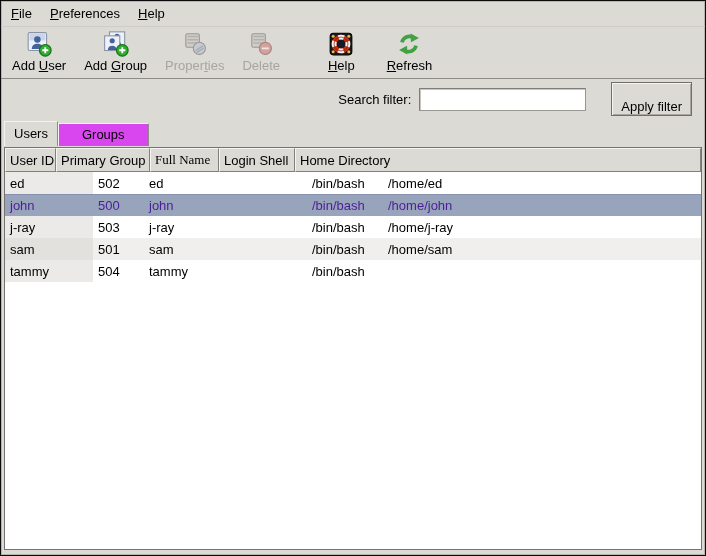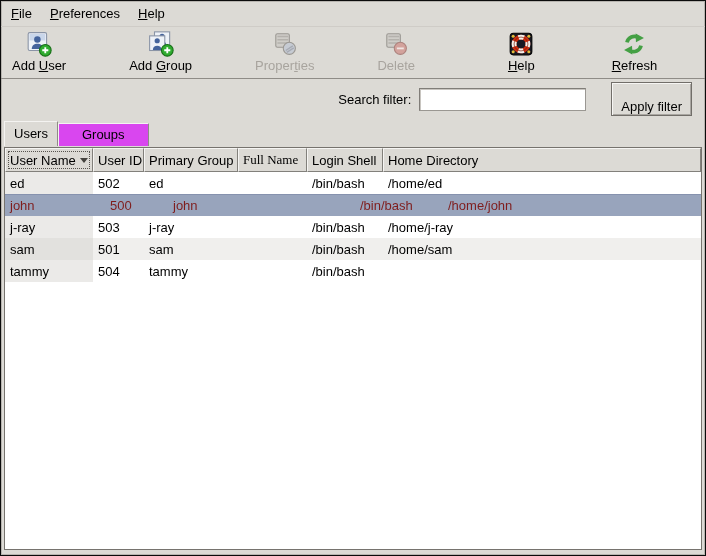--- a/index.html
+++ b/index.html
@@ -15,21 +15,21 @@
   }
   u { text-decoration:underline; }
 
   
   .menubar { height:26px; flex:none; display:flex; align-items:center; padding-left:1px;
              border-bottom:1px solid #cfccc7; }
   .menu-item { padding:4px 9px; cursor:default; }
 
   
   .toolbar { height:52px; flex:none; display:flex; align-items:flex-start;
-             padding:3px 0 0 3px; border-bottom:1px solid #8f8c87;gap:45px; }
+             padding:3px 0 0 3px; border-bottom:1px solid #8f8c87; }
   .titem { display:flex; flex-direction:column; align-items:center;
            padding:1px 8px; margin-right:2px; }
   .titem .icon { width:26px; height:26px; flex:none; }
   .tlabel { margin-top:1px; white-space:nowrap; }
   .titem.disabled .tlabel { color:#a8a49e; }
 
   
   .filterbar { height:40px; flex:none; display:flex; align-items:center;
                justify-content:flex-end; padding-right:13px; }
   .filter-label { margin-right:8px; }
@@ -68,21 +68,21 @@
 
   .tbody { flex:1; background:#fff; overflow:hidden; }
   .trow { display:flex; height:22px; }
   .td { display:flex; align-items:center; padding:0 5px; white-space:nowrap; overflow:hidden; flex:none; }
   .td.last { flex:1; }
   .col0 { width:88px; } .col1 { width:51px; } .col2 { width:94px; }
   .col3 { width:69px;font-family:Liberation Serif, serif; } .col4 { width:76px; }
   .trow .td.sorted { background:#ebeae8; }
   .trow.alt { background:#f0efed; }
   .trow.alt .td.sorted { background:#e2e1de; }
-  .trow.selected { background:#98a4bc; color:#7f1d1d; box-shadow: inset 0 1px 0 #8692ae; gap: 12px; }
+  .trow.selected { background:#98a4bc; color:#4c1d95; box-shadow: inset 0 1px 0 #8692ae; }
   .trow.selected .td.sorted { background:transparent; }
 </style>
 </head>
 <body>
 
 <div class="menubar">
   <span class="menu-item"><u>F</u><span>ile</span></span>
   <span class="menu-item"><u>P</u><span>references</span></span>
   <span class="menu-item"><u>H</u><span>elp</span></span>
 </div>
@@ -179,25 +179,20 @@
 </div>
 
 <div class="tabstrip">
   <span class="tab active">Users</span>
   <span class="tab inactive">Groups</span>
 </div>
 
 <div class="notebook">
   <div class="table-frame">
     <div class="thead">
-      <div class="th th0 col0">
-        <span>User Name</span>
-        <span class="sort-arrow"></span>
-        <span class="focus-rect"></span>
-      </div>
       <div class="th col1">User ID</div>
       <div class="th col2">Primary Group</div>
       <div class="th col3">Full Name</div>
       <div class="th col4">Login Shell</div>
       <div class="th last">Home Directory</div>
     </div>
     <div class="tbody">
         <div class="trow">
           <div class="td col0 sorted">ed</div>
           <div class="td col1">502</div>

